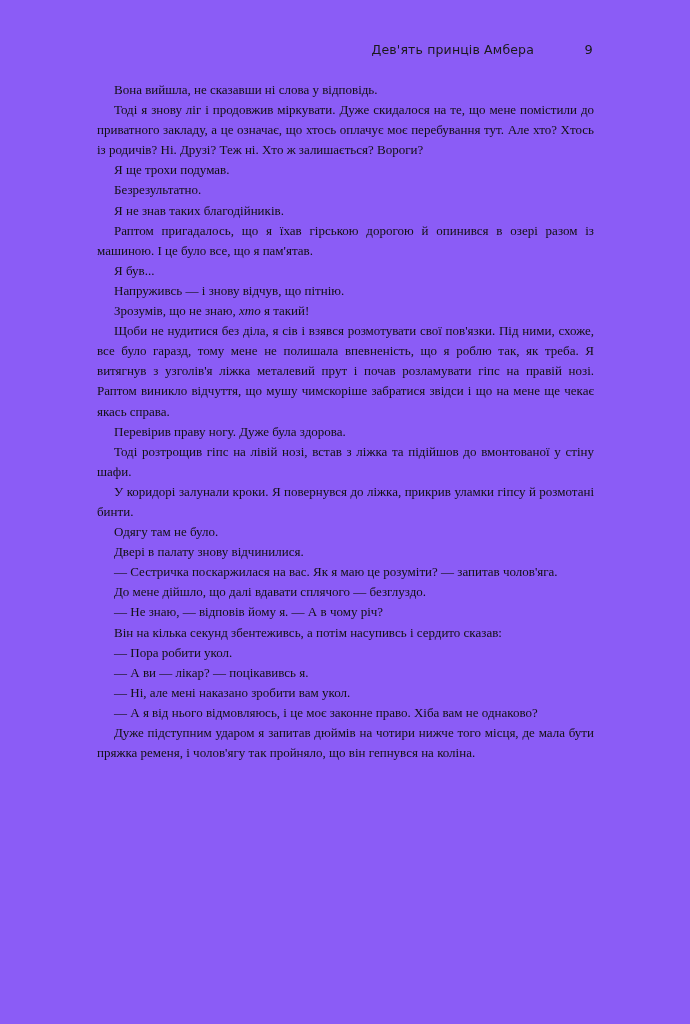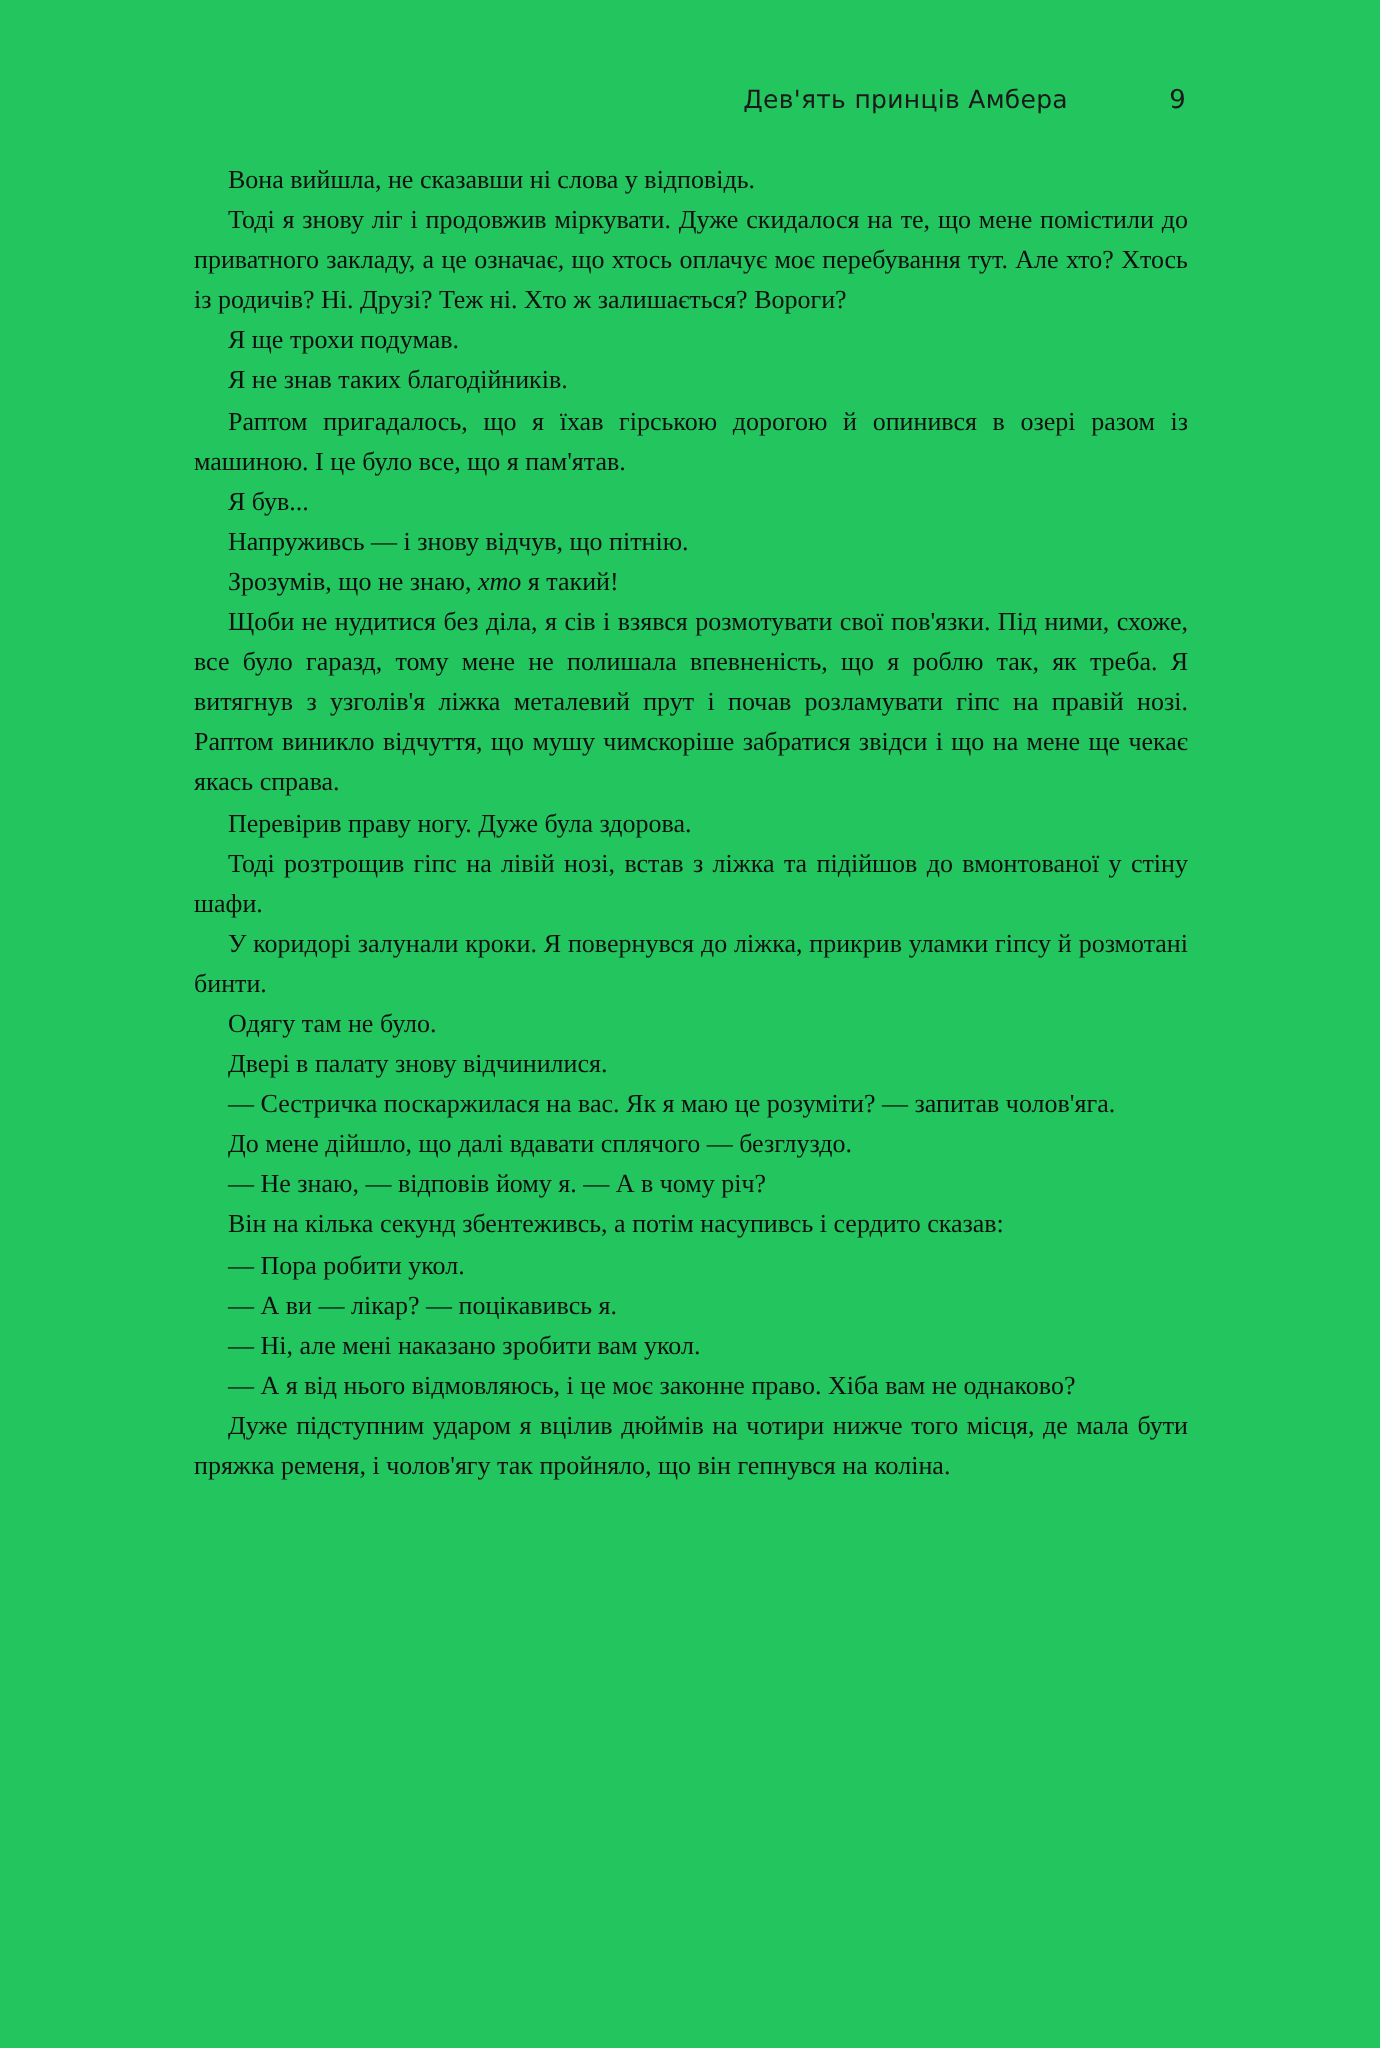--- a/index.html
+++ b/index.html
@@ -6,21 +6,21 @@
   html, body {
     margin: 0;
     padding: 0;
     background: #ffffff;
   }
 
   .page {
     position: relative;
     width: 690px;
     height: 1024px;
-    background: #22c55e;
+    background: #8b5cf6;
     overflow: hidden;
     font-family: "Liberation Serif", "DejaVu Serif", serif;
     color: #000000;
     box-sizing: border-box;
   }
 
   
   .running-header {
     position: absolute;
     left: 97px;
@@ -86,20 +86,21 @@
   <div class="running-header">
     <span class="header-title">Дев'ять принців Амбера</span>
     <span class="header-folio">9</span>
   </div>
 
   <div class="text-block">
 
     <p>Вона вийшла, не сказавши ні слова у відповідь.</p>
     <p>Тоді я знову ліг і продовжив міркувати. Дуже скидалося на те, що мене помістили до приватного закладу, а це означає, що хтось оплачує моє перебування тут. Але хто? Хтось із родичів? Ні. Друзі? Теж ні. Хто ж залишається? Вороги?</p>
     <p>Я ще трохи подумав.</p>
+    <p>Безрезультатно.</p>
     <p>Я не знав таких благодійників.</p>
     <p>Раптом пригадалось, що я їхав гірською дорогою й опинився в озері разом із машиною. І це було все, що я пам'ятав.</p>
     <p>Я був...</p>
     <p>Напруживсь — і знову відчув, що пітнію.</p>
 
     <p>
       <span>Зрозумів, що не знаю, </span><em>хто</em><span> я такий!</span>
     </p>
 
     <p>Щоби не нудитися без діла, я сів і взявся розмотувати свої пов'язки. Під ними, схоже, все було гаразд, тому мене не полишала впевненість, що я роблю так, як треба. Я витягнув з узголів'я ліжка металевий прут і почав розламувати гіпс на правій нозі. Раптом виникло відчуття, що мушу чимскоріше забратися звідси і що на мене ще чекає якась справа.</p>
@@ -109,17 +110,17 @@
     <p>Одягу там не було.</p>
     <p>Двері в палату знову відчинилися.</p>
     <p>— Сестричка поскаржилася на вас. Як я маю це розуміти? — запитав чолов'яга.</p>
     <p>До мене дійшло, що далі вдавати сплячого — безглуздо.</p>
     <p>— Не знаю, — відповів йому я. — А в чому річ?</p>
     <p>Він на кілька секунд збентеживсь, а потім насупивсь і сердито сказав:</p>
     <p>— Пора робити укол.</p>
     <p>— А ви — лікар? — поцікавивсь я.</p>
     <p>— Ні, але мені наказано зробити вам укол.</p>
     <p>— А я від нього відмовляюсь, і це моє законне право. Хіба вам не однаково?</p>
-    <p>Дуже підступним ударом я вцілив дюймів на чотири нижче того місця, де мала бути пряжка ременя, і чолов'ягу так пройняло, що він гепнувся на коліна.</p>
+    <p>Дуже підступним ударом я запитав дюймів на чотири нижче того місця, де мала бути пряжка ременя, і чолов'ягу так пройняло, що він гепнувся на коліна.</p>
 
   </div>
 
 </div>
 
 </body></html>

